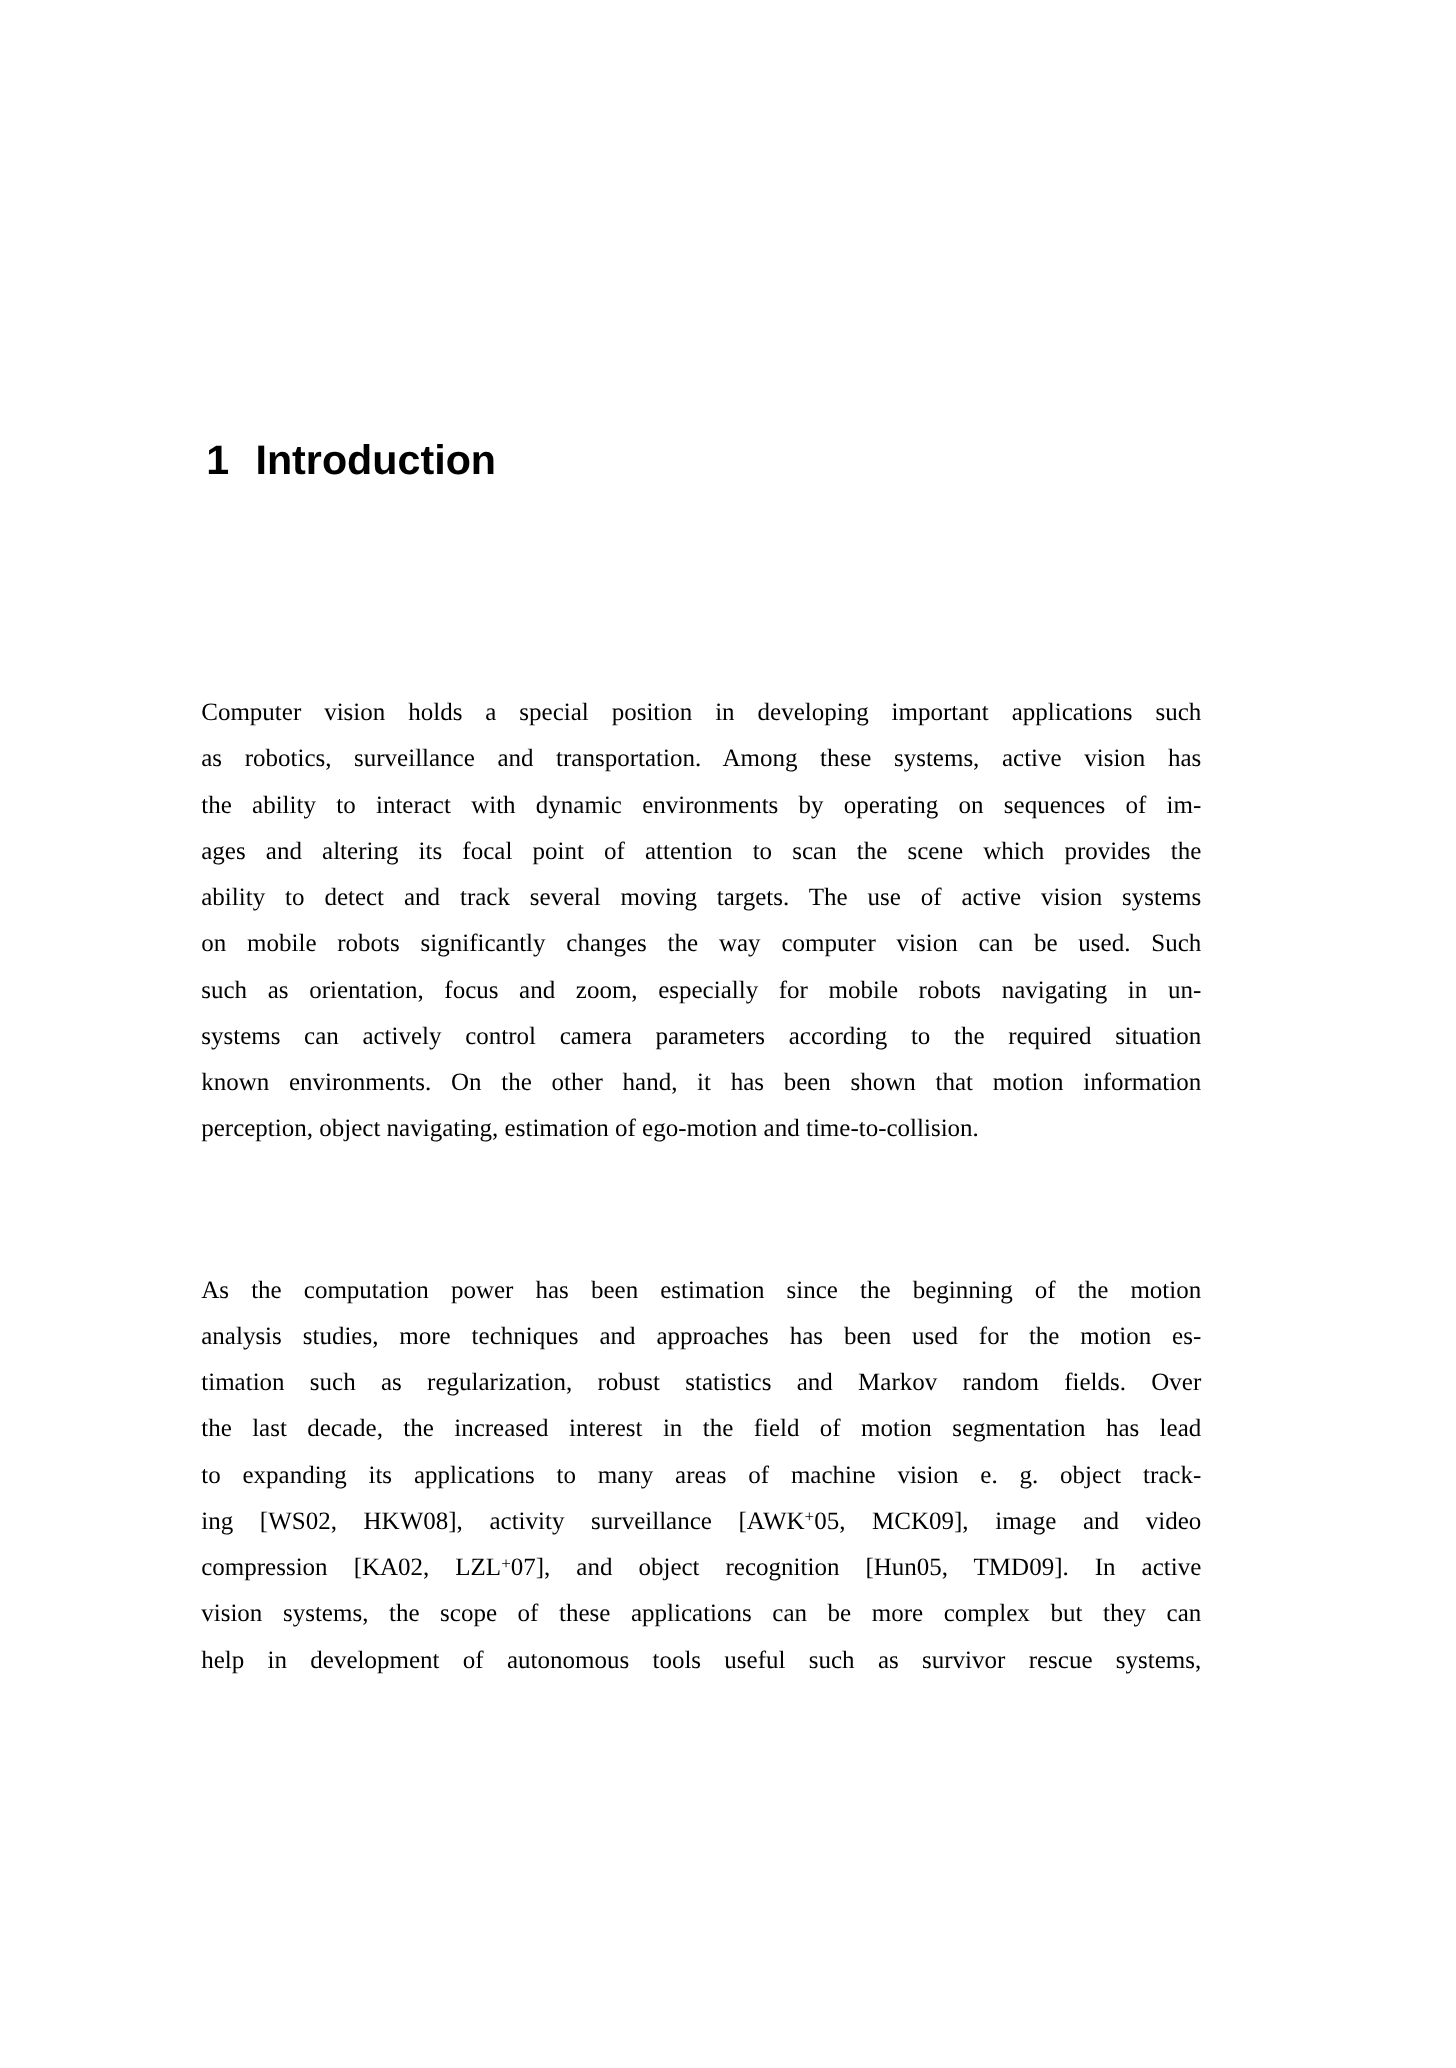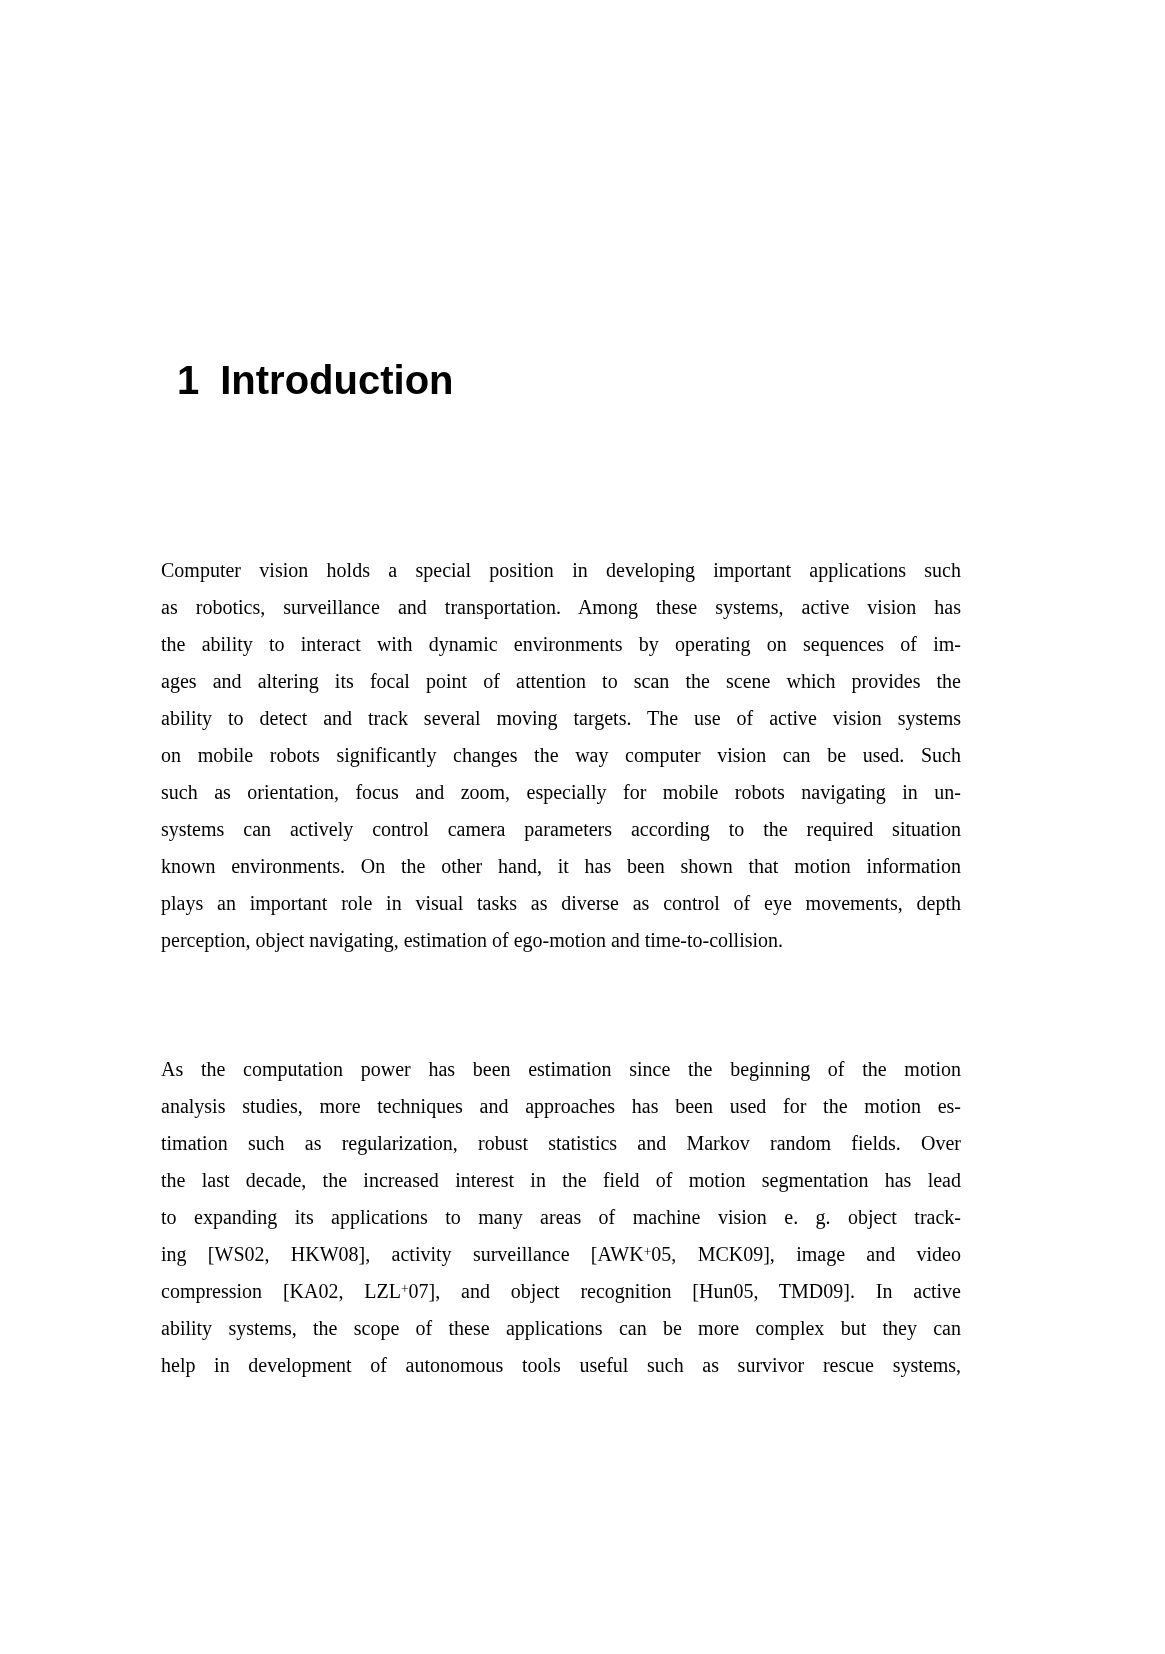--- a/index.html
+++ b/index.html
@@ -12,24 +12,24 @@
     width: 1165px;
     height: 1654px;
     background: #ffffff;
     color: #000000;
     overflow: hidden;
   }
   .heading {
     position: absolute;
     left: 161px;
     top: 341px;
-    margin: 16px;
+    margin: 4px;
     font-family: "Liberation Sans", "DejaVu Sans", sans-serif;
     font-weight: bold;
-    font-size: 40px;
+    font-size: 33px;
     line-height: 46px;
     letter-spacing: 0px;
     white-space: nowrap;
   }
   .heading .num {
     display: inline-block;
     margin-right: 21px;
   }
   .body-text {
     position: absolute;
@@ -70,28 +70,27 @@
   <div class="paragraph">
         <div class="line">Computer vision holds a special position in developing important applications such</div>
         <div class="line">as robotics, surveillance and transportation. Among these systems, active vision has</div>
         <div class="line">the ability to interact with dynamic environments by operating on sequences of im-</div>
         <div class="line">ages and altering its focal point of attention to scan the scene which provides the</div>
         <div class="line">ability to detect and track several moving targets. The use of active vision systems</div>
         <div class="line">on mobile robots significantly changes the way computer vision can be used. Such</div>
         <div class="line">such as orientation, focus and zoom, especially for mobile robots navigating in un-</div>
         <div class="line">systems can actively control camera parameters according to the required situation</div>
         <div class="line">known environments. On the other hand, it has been shown that motion information</div>
-        <div class="line">plays an important role in visual tasks as diverse as control of eye movements, depth</div>
         <div class="line last">perception, object navigating, estimation of ego-motion and time-to-collision.</div>
       </div>
       <div class="paragraph">
         <div class="line">As the computation power has been estimation since the beginning of the motion</div>
         <div class="line">analysis studies, more techniques and approaches has been used for the motion es-</div>
         <div class="line">timation such as regularization, robust statistics and Markov random fields. Over</div>
         <div class="line">the last decade, the increased interest in the field of motion segmentation has lead</div>
         <div class="line">to expanding its applications to many areas of machine vision e. g. object track-</div>
         <div class="line">ing [WS02, HKW08], activity surveillance [AWK<sup>+</sup>05, MCK09], image and video</div>
         <div class="line">compression [KA02, LZL<sup>+</sup>07], and object recognition [Hun05, TMD09]. In active</div>
-        <div class="line">ability systems, the scope of these applications can be more complex but they can</div>
+        <div class="line">vision systems, the scope of these applications can be more complex but they can</div>
         <div class="line">help in development of autonomous tools useful such as survivor rescue systems,</div>
       </div>
     </div>
 </div>
 
 </body></html>

